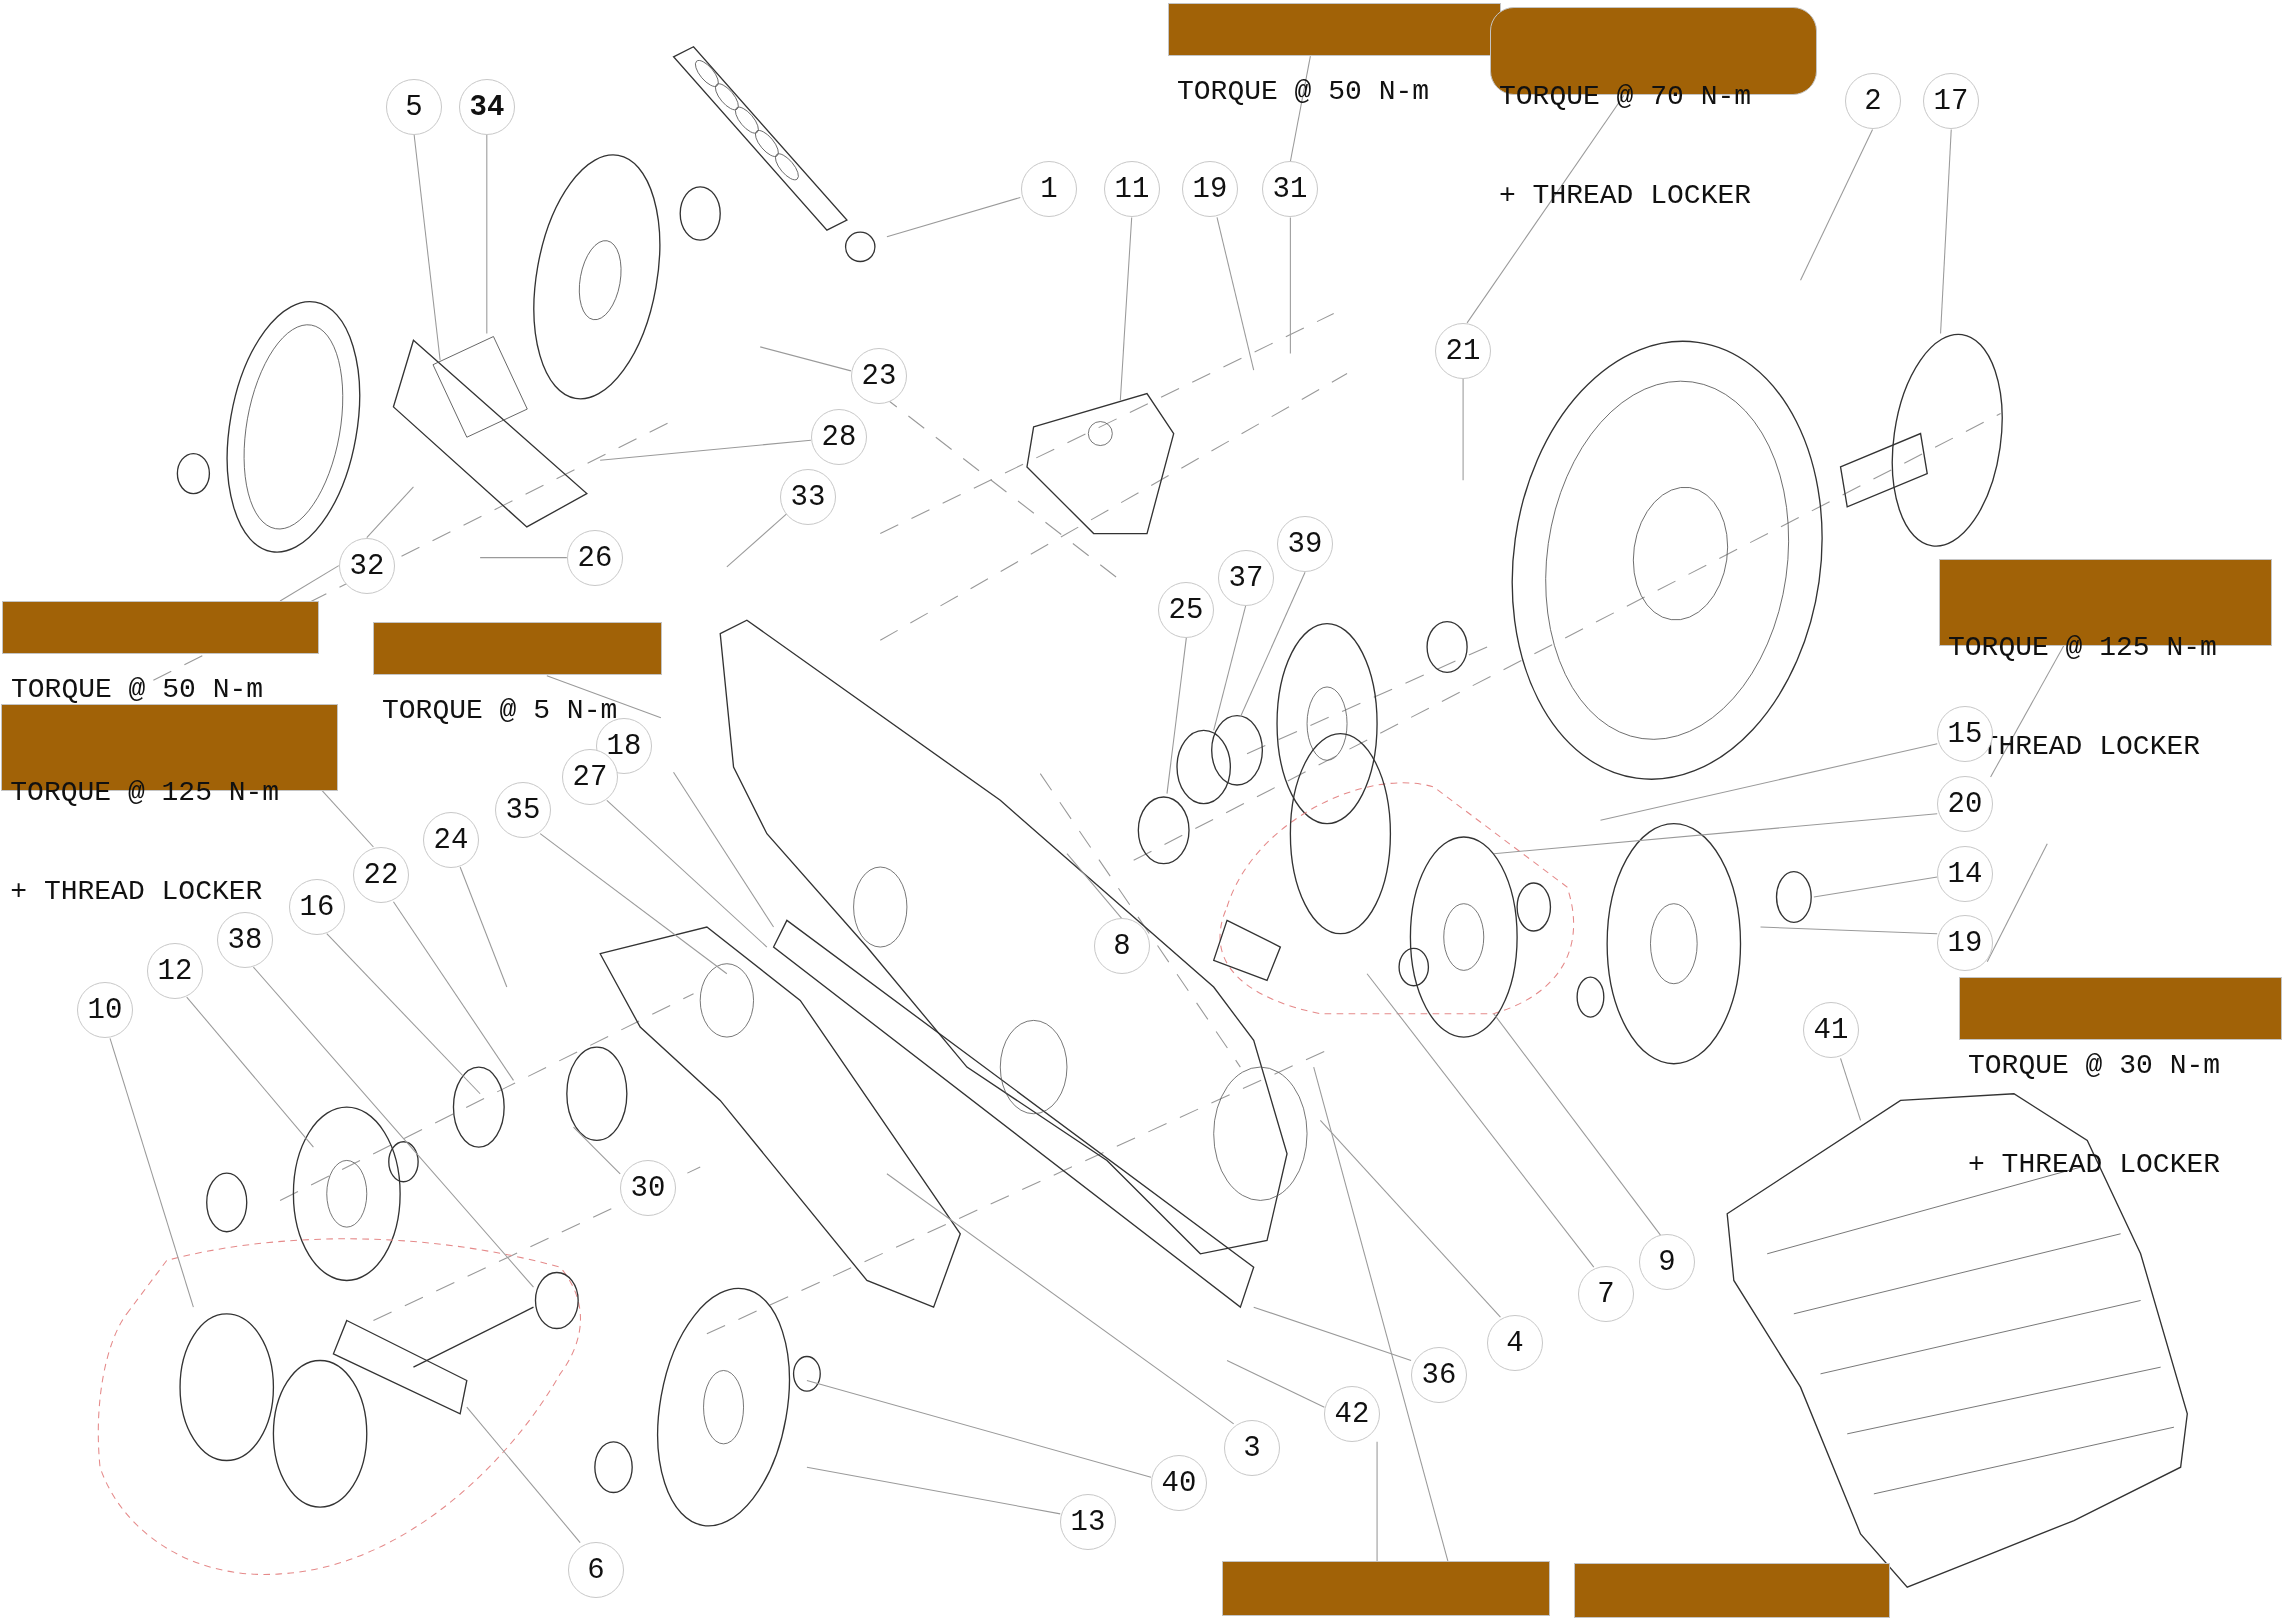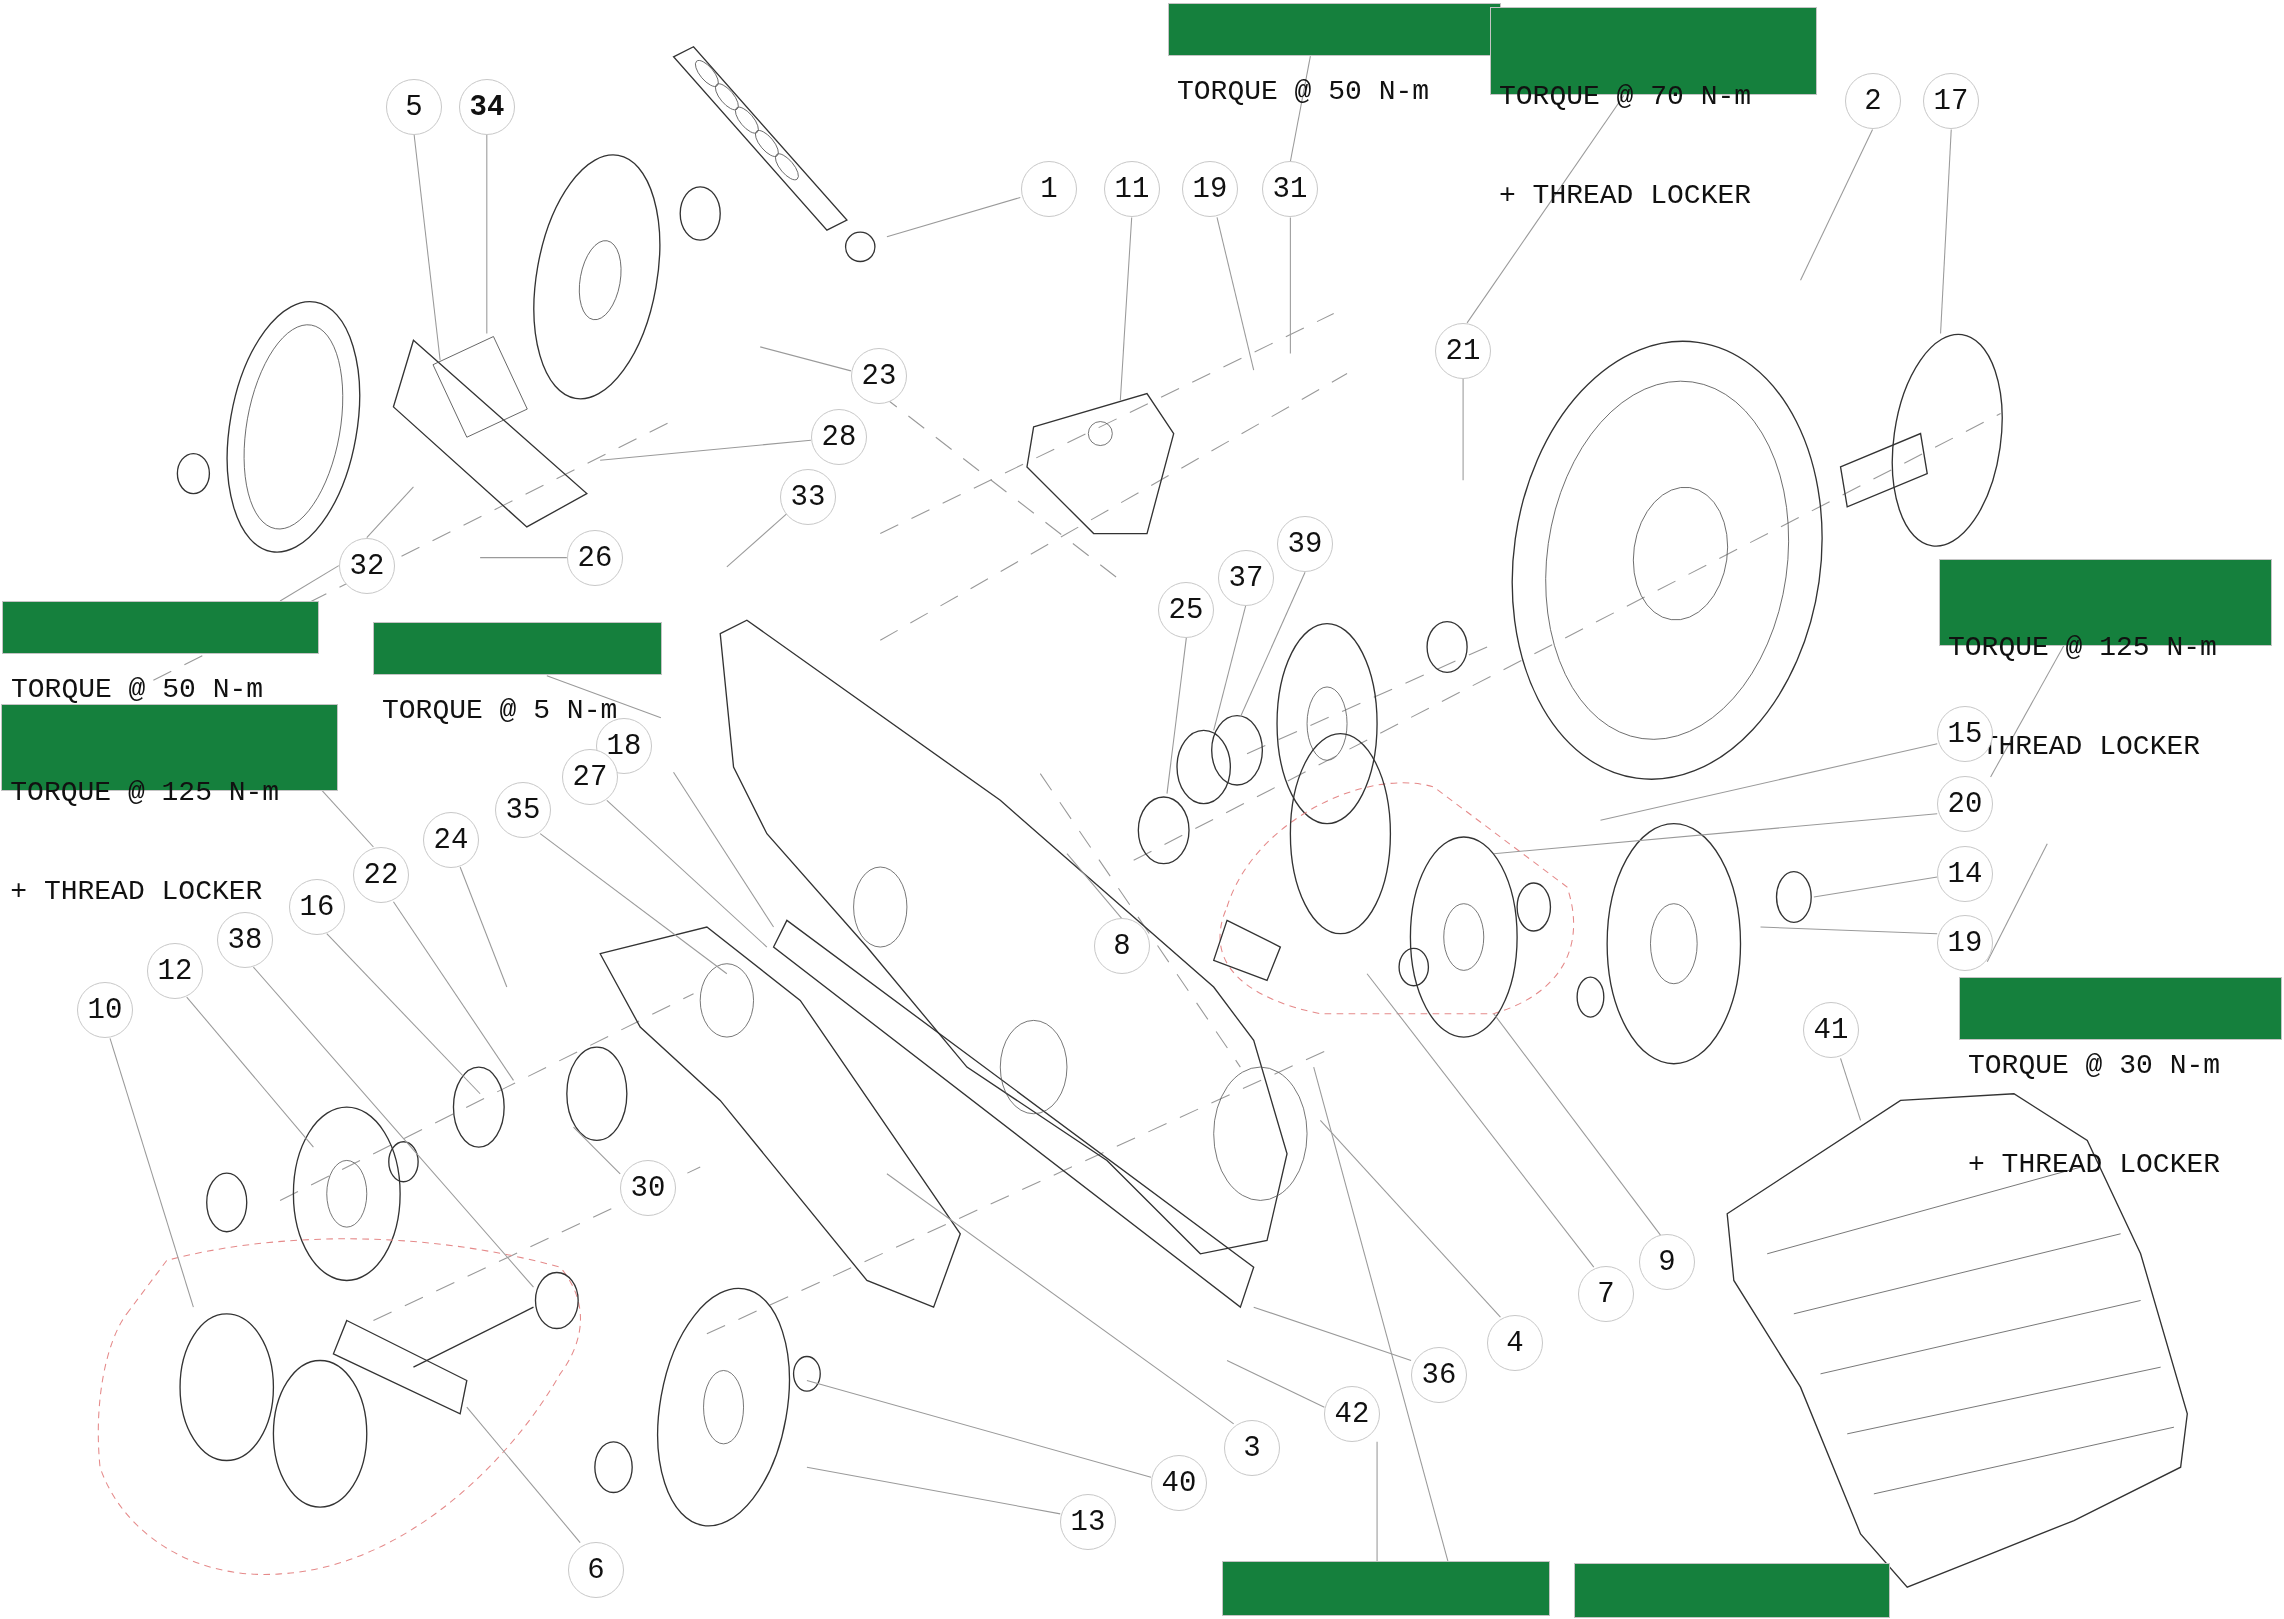--- a/index.html
+++ b/index.html
@@ -1,19 +1,19 @@
 <!DOCTYPE html>
 <html style="font-size:10.7px"><head>
 <meta charset="utf-8">
 <style>
   html,body{margin:0;padding:0;background:#ffffff;}
   body{width:2284px;height:1620px;position:relative;overflow:hidden;font-family:"Liberation Mono","DejaVu Sans Mono",monospace;}
   #canvas{position:absolute;left:0;top:0;width:2284px;height:1620px;}
   .callout{position:absolute;width:56px;height:56px;border:1.3px solid #c8c8c8;border-radius:50%;background:#fff;display:flex;align-items:center;justify-content:center;font-size:29px;color:#111;box-sizing:border-box;transform:translate(-50%,-50%);}
-  .torque{position:absolute;border:1.3px solid #c4c4c4;background:#15803d;padding:5.3px 8px;font-size:28px;line-height:33px;color:#111;white-space:pre;box-sizing:border-box;}
+  .torque{position:absolute;border:1.3px solid #c4c4c4;background:#a16207;padding:5.3px 8px;font-size:28px;line-height:33px;color:#111;white-space:pre;box-sizing:border-box;}
   .torque span{display:block;}
   svg .part{fill:none;stroke:#333;stroke-width:2;}
   svg .part-thin{fill:none;stroke:#555;stroke-width:1.2;}
   svg .leader{stroke:#9a9a9a;stroke-width:1.6;fill:none;}
   svg .center{stroke:#999;stroke-width:1.6;stroke-dasharray:30 22;fill:none;}
   svg .group{stroke:#e58a8a;stroke-width:1.6;stroke-dasharray:10 8;fill:none;}
 </style>
 </head>
 <body>
 
@@ -187,21 +187,21 @@
     <line class="leader" x1="2905" y1="1315" x2="2720" y2="1345"></line>
     <line class="leader" x1="2905" y1="1400" x2="2640" y2="1390"></line>
     <line class="leader" x1="2980" y1="1442" x2="3070" y2="1265"></line>
     <line class="leader" x1="2760" y1="1587" x2="2790" y2="1680"></line>
   </g>
 </svg>
 
 <div class="torque" style="left:1168px;top:2.7px;width:333px;height:53px;">
   <span>TORQUE @ 50 N-m</span>
 </div>
-<div class="torque" style="left:1490px;top:7.3px;width:327px;height:88px;">
+<div class="torque" style="left:1490px;top:7.3px;width:327px;height:88px;border-radius:24px;">
   <span>TORQUE @ 70 N-m</span>
   <span>+ THREAD LOCKER</span>
 </div>
 <div class="torque" style="left:2px;top:601px;width:317px;height:53px;">
   <span>TORQUE @ 50 N-m</span>
 </div>
 <div class="torque" style="left:373px;top:622px;width:289px;height:53px;">
   <span>TORQUE @ 5 N-m</span>
 </div>
 <div class="torque" style="left:1.3px;top:704px;width:337px;height:87px;">

